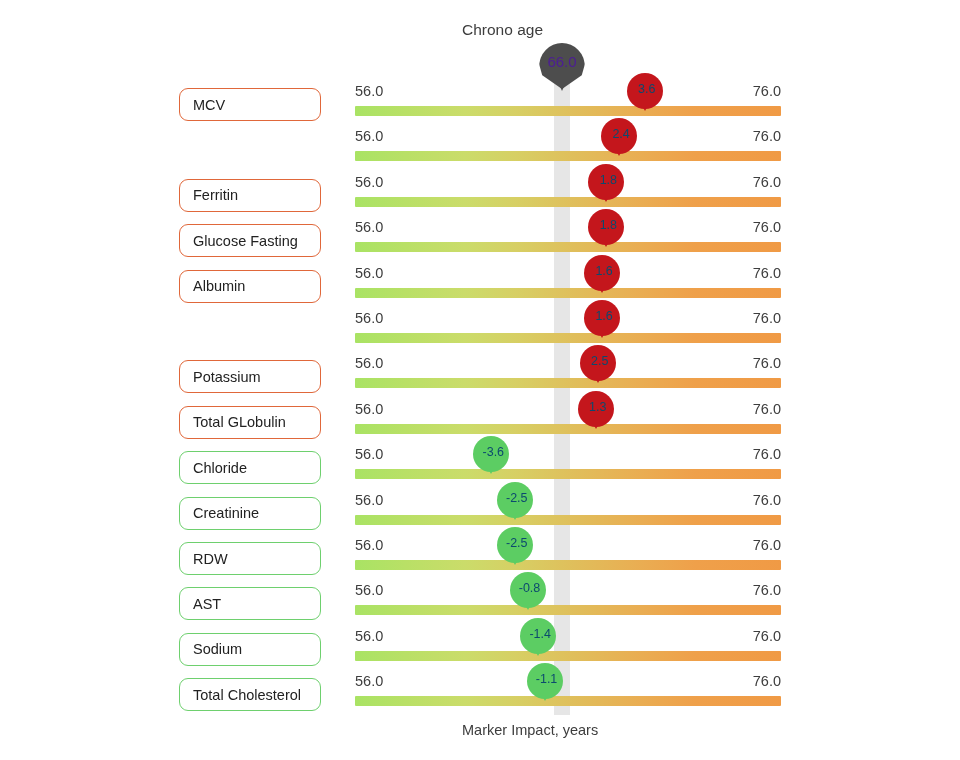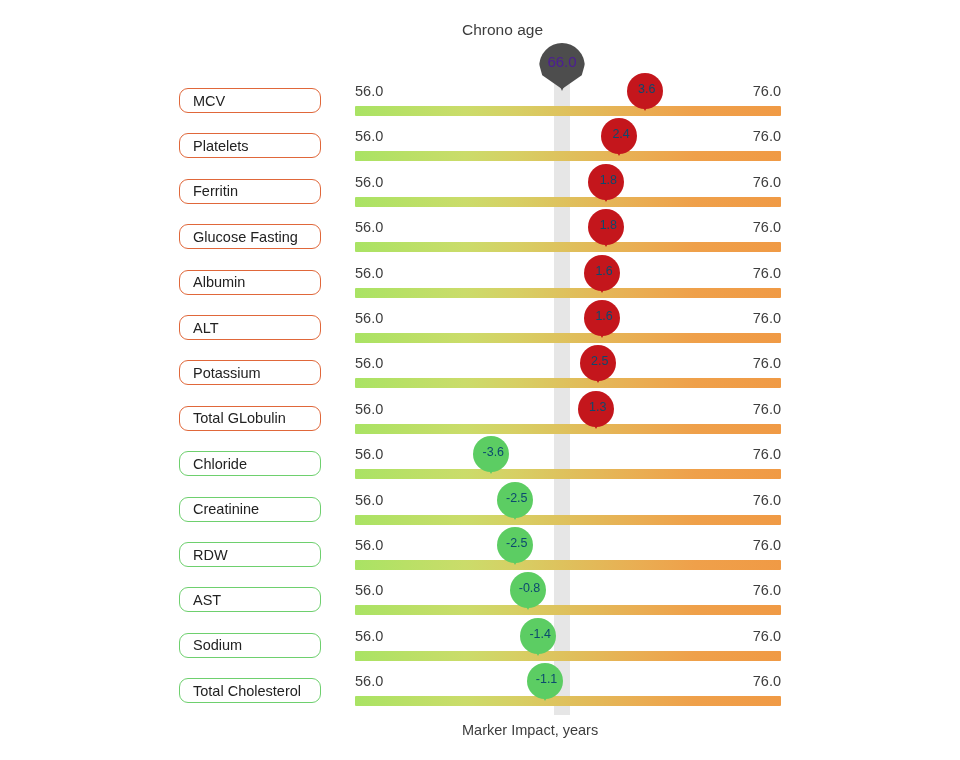--- a/index.html
+++ b/index.html
@@ -92,21 +92,21 @@
     width: 960px;
     height: 45px;
   }
 
   
   .chip {
     position: absolute;
     left: 179px;
     top: 3px;
     width: 142px;
-    height: 25px;
+    height: 33px;
     box-sizing: border-box;
     border: 1.4px solid #e0673a;
     border-radius: 9px;
     background: #ffffff;
     display: flex;
     align-items: center;
     padding-left: 13px;
     font-size: 14.5px;
     color: #222222;
     white-space: nowrap;
@@ -221,23 +221,20 @@
         <div class="cap left">56.0</div>
         <div class="cap right">76.0</div>
         <div class="bar"></div>
         <div class="marker" style="left: 644.68px;">
           <div class="tail"></div>
           <div class="head"></div>
           <div class="val">3.6</div>
         </div>
       </div>
       <div class="row" style="top: 130.4px;">
-        <div class="chip">
-          <span>Platelets</span>
-        </div>
         <div class="cap left">56.0</div>
         <div class="cap right">76.0</div>
         <div class="bar"></div>
         <div class="marker" style="left: 619.12px;">
           <div class="tail"></div>
           <div class="head"></div>
           <div class="val">2.4</div>
         </div>
       </div>
       <div class="row" style="top: 175.8px;">
@@ -273,23 +270,20 @@
         <div class="cap left">56.0</div>
         <div class="cap right">76.0</div>
         <div class="bar"></div>
         <div class="marker" style="left: 602.08px;">
           <div class="tail"></div>
           <div class="head"></div>
           <div class="val">1.6</div>
         </div>
       </div>
       <div class="row" style="top: 312px;">
-        <div class="chip">
-          <span>ALT</span>
-        </div>
         <div class="cap left">56.0</div>
         <div class="cap right">76.0</div>
         <div class="bar"></div>
         <div class="marker" style="left: 602.08px;">
           <div class="tail"></div>
           <div class="head"></div>
           <div class="val">1.6</div>
         </div>
       </div>
       <div class="row" style="top: 357.4px;">

